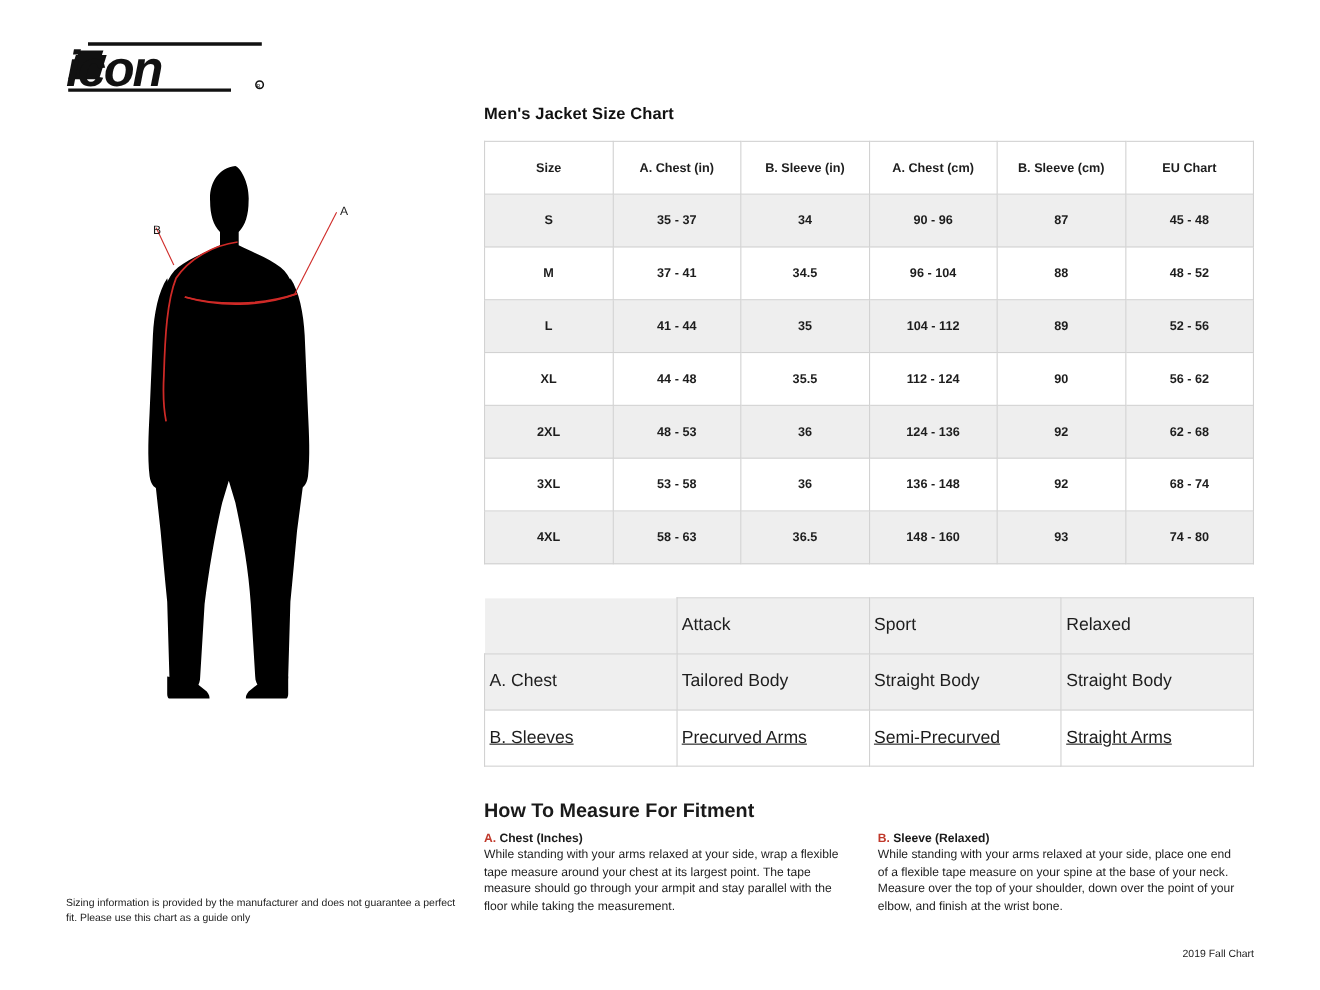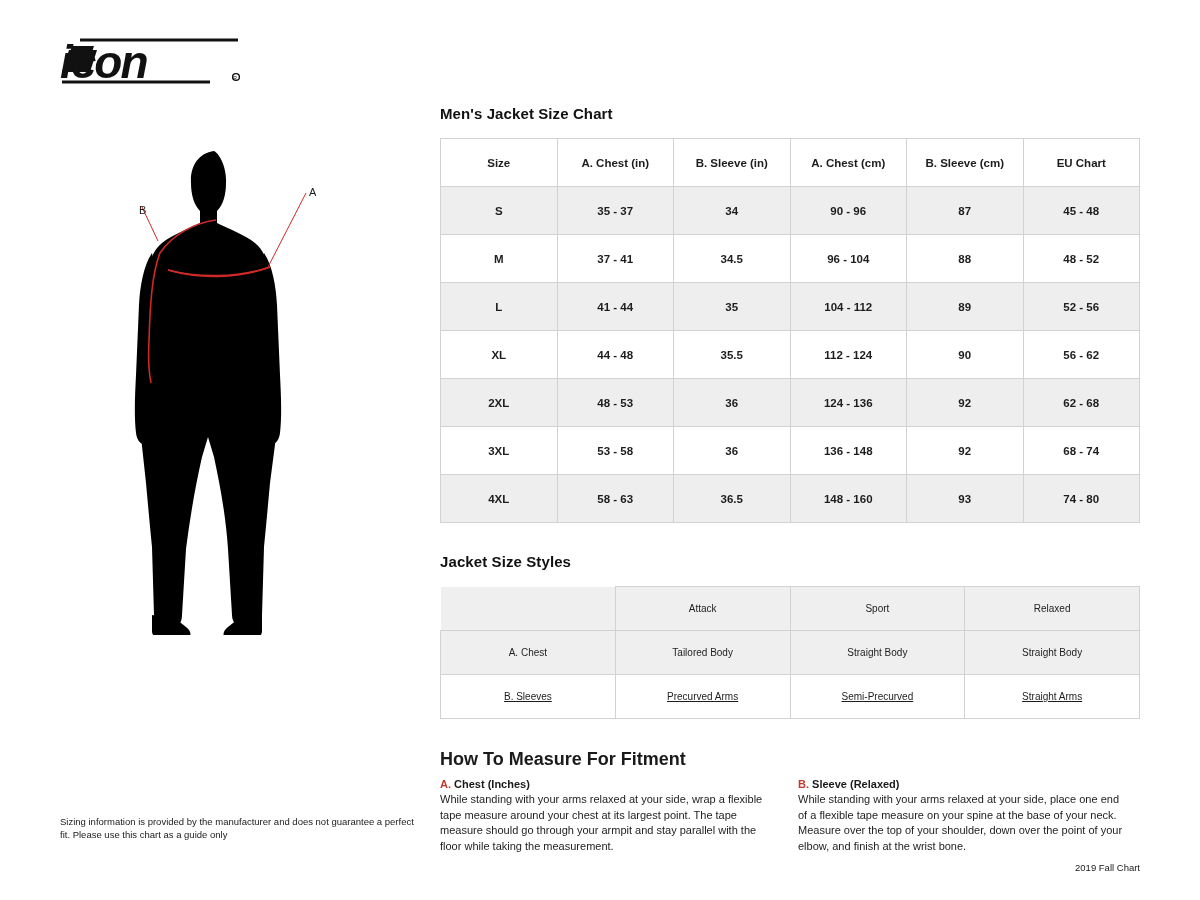--- a/index.html
+++ b/index.html
@@ -41,21 +41,21 @@
     color: #1a1a1a;
     font-weight: 400;
   }
   .label-a { left: 309px; top: 186px; }
   .label-b { left: 139px; top: 204px; }
 
   
   .right {
     position: absolute;
     left: 440px;
-    top: 105px;
+    top: 95px;
     width: 700px;
   }
   h2.section-title {
     font-size: 15px;
     font-weight: bold;
     margin: 0 0 16px 0;
     color: #111;
     letter-spacing: .1px;
   }
   table {
@@ -75,22 +75,21 @@
   table.size-chart thead td { background: #ffffff; }
   table.size-chart tbody tr:nth-child(odd) td { background: #eeeeee; }
   table.size-chart tbody tr:nth-child(even) td { background: #ffffff; }
 
   
   .styles-wrap { margin-top: 30px; }
   table.styles { width: 700px; table-layout: fixed; border-collapse: collapse; }
   table.styles td {
     border: 1px solid #d2d2d2;
     height: 38px;
-    text-align: center;
-    font-size: 10px;
+    font-size: 16px;
     color: #1d1d1d;
     padding: 16px 4px;
   }
   table.styles td.blank { border: none; background: #fff; }
   table.styles tr.hdr td { background: #efefef; }
   table.styles tr.r1 td { background: #efefef; }
   table.styles tr.r2 td { background: #ffffff; text-decoration: underline; }
 
   
   .measure { margin-top: 30px; width: 700px; }
@@ -250,21 +249,20 @@
           <td>58 - 63</td>
           <td>36.5</td>
           <td>148 - 160</td>
           <td>93</td>
           <td>74 - 80</td>
         </tr>
       </tbody>
     </table>
 
     <div class="styles-wrap">
-      <h2 class="section-title">Jacket Size Styles</h2>
       <table class="styles">
         <tbody>
           <tr class="hdr">
             <td class="blank"></td>
             <td>Attack</td>
             <td>Sport</td>
             <td>Relaxed</td>
           </tr>
           <tr class="r1">
             <td>A. Chest</td>

